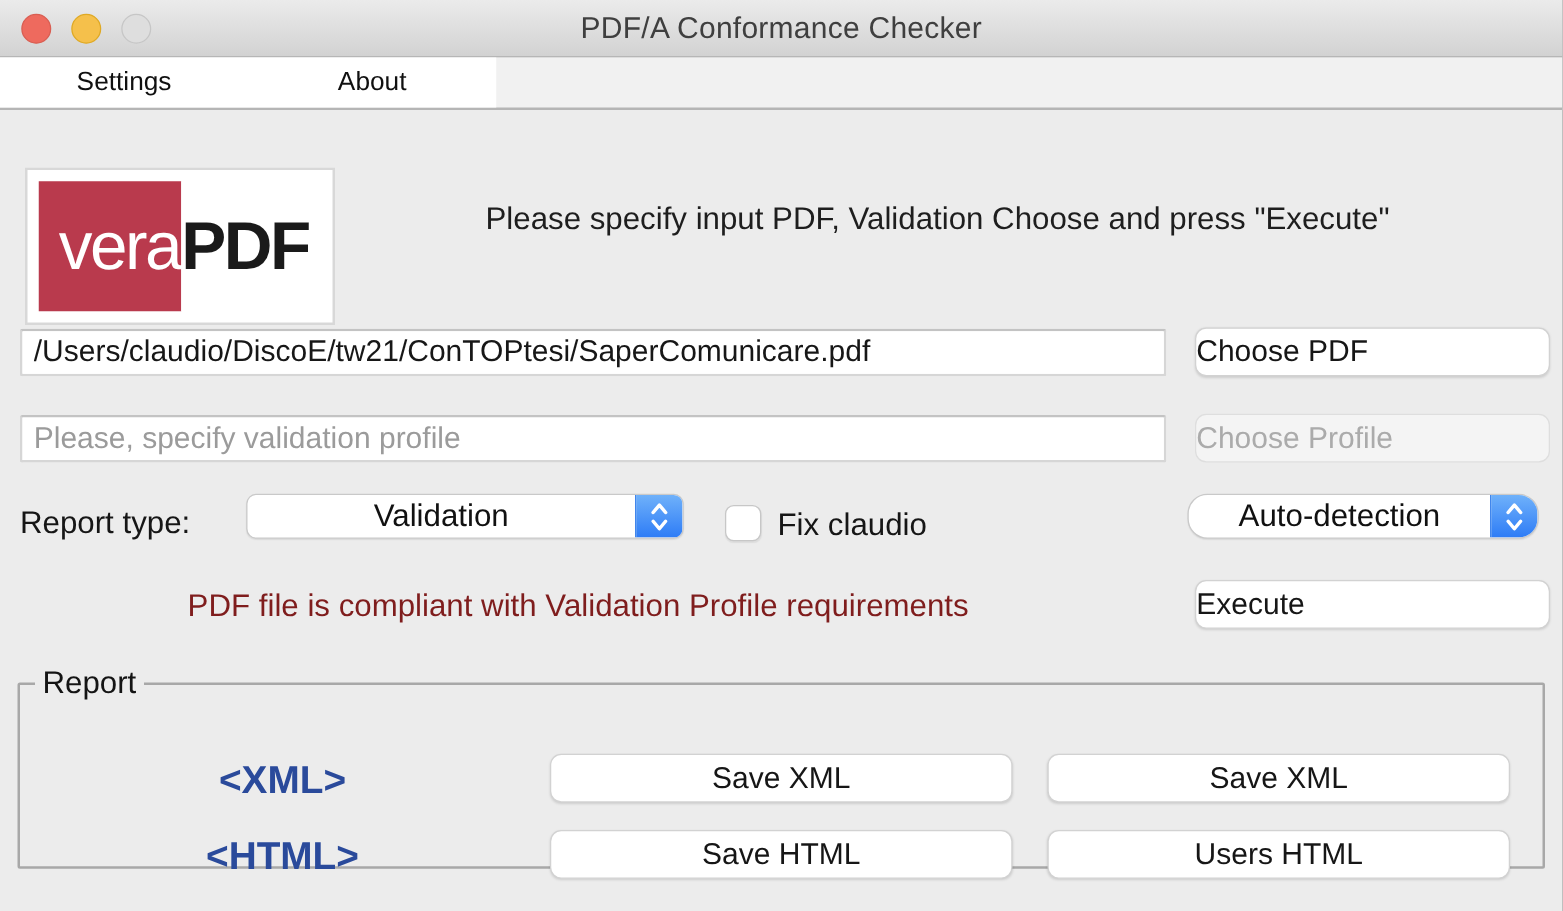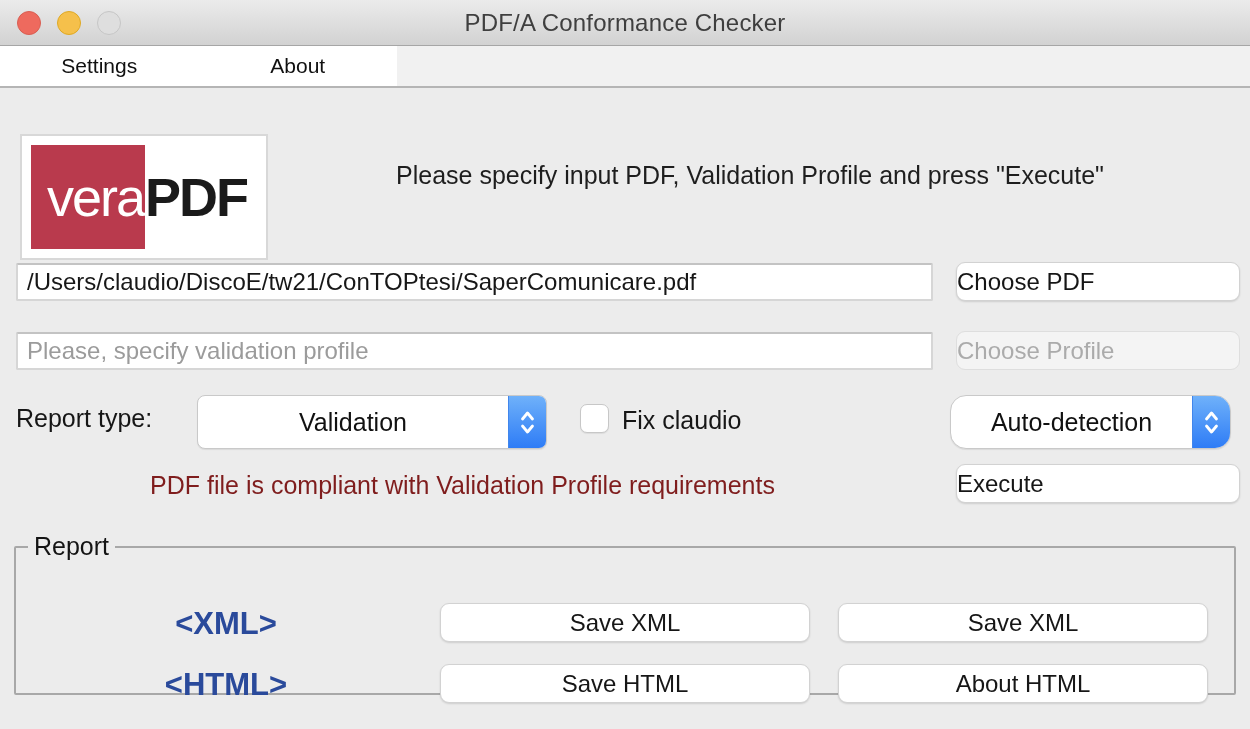--- a/index.html
+++ b/index.html
@@ -81,21 +81,21 @@
     box-shadow:0 1px 2px rgba(0,0,0,.13);
     font-size:24px; color:#161616; text-align:left;
     font-family:"Liberation Sans", sans-serif; cursor:default;
   }
   .btn-choose-pdf     { top:262px; }
   .btn-choose-profile { top:331px; background:#f4f4f4; color:#ababab;
                         border-color:#dedede; box-shadow:none; }
   .btn-execute        { top:464px; }
   
   .combo {
-    position:absolute; height:54px; background:#ffffff;
+    position:absolute; height:36px; background:#ffffff;
     border:1px solid #c9c9c9; border-radius:8px;
     display:flex; overflow:hidden; cursor:default;
     box-shadow:0 1px 1px rgba(0,0,0,.08);
   }
   .combo-report  { left:197px; top:395px; width:350px; }
   .combo-flavour { left:950px; top:395px; width:281px;border-radius:16px; }
   .combo-text {
     flex:1; display:flex; align-items:center; justify-content:center;
     font-size:25px; color:#111111;
   }
@@ -156,21 +156,21 @@
       <div class="menu-item">Settings</div>
       <div class="menu-item">About</div>
     </div>
   </div>
 
   <div class="logo-box">
     <div class="logo-red">vera</div>
     <div class="logo-white">PDF</div>
   </div>
 
-  <div class="instruction">Please specify input PDF, Validation Profile and press "Execute"</div>
+  <div class="instruction">Please specify input PDF, Validation Choose and press "Execute"</div>
 
   <input class="text-field tf-pdf" value="/Users/claudio/DiscoE/tw21/ConTOPtesi/SaperComunicare.pdf" style="">
   <button class="btn btn-choose-pdf">Choose PDF</button>
 
   <input class="text-field tf-profile" placeholder="Please, specify validation profile" style="">
   <button class="btn btn-choose-profile" disabled="">Choose Profile</button>
 
   <div class="row-label lbl-report-type">Report type:</div>
   <div class="combo combo-report">
     <div class="combo-text">Validation</div>
@@ -196,16 +196,16 @@
   <div class="status-line">PDF file is compliant with Validation Profile requirements</div>
   <button class="btn btn-execute">Execute</button>
 
   <fieldset class="report">
     <legend>Report</legend>
     <div class="fmt-label fmt-xml">&lt;XML&gt;</div>
     <button class="rbtn rbtn-save-xml">Save XML</button>
     <button class="rbtn rbtn-view-xml">Save XML</button>
     <div class="fmt-label fmt-html">&lt;HTML&gt;</div>
     <button class="rbtn rbtn-save-html">Save HTML</button>
-    <button class="rbtn rbtn-view-html">About HTML</button>
+    <button class="rbtn rbtn-view-html">Users HTML</button>
   </fieldset>
 
 </div>
 
 </body></html>

